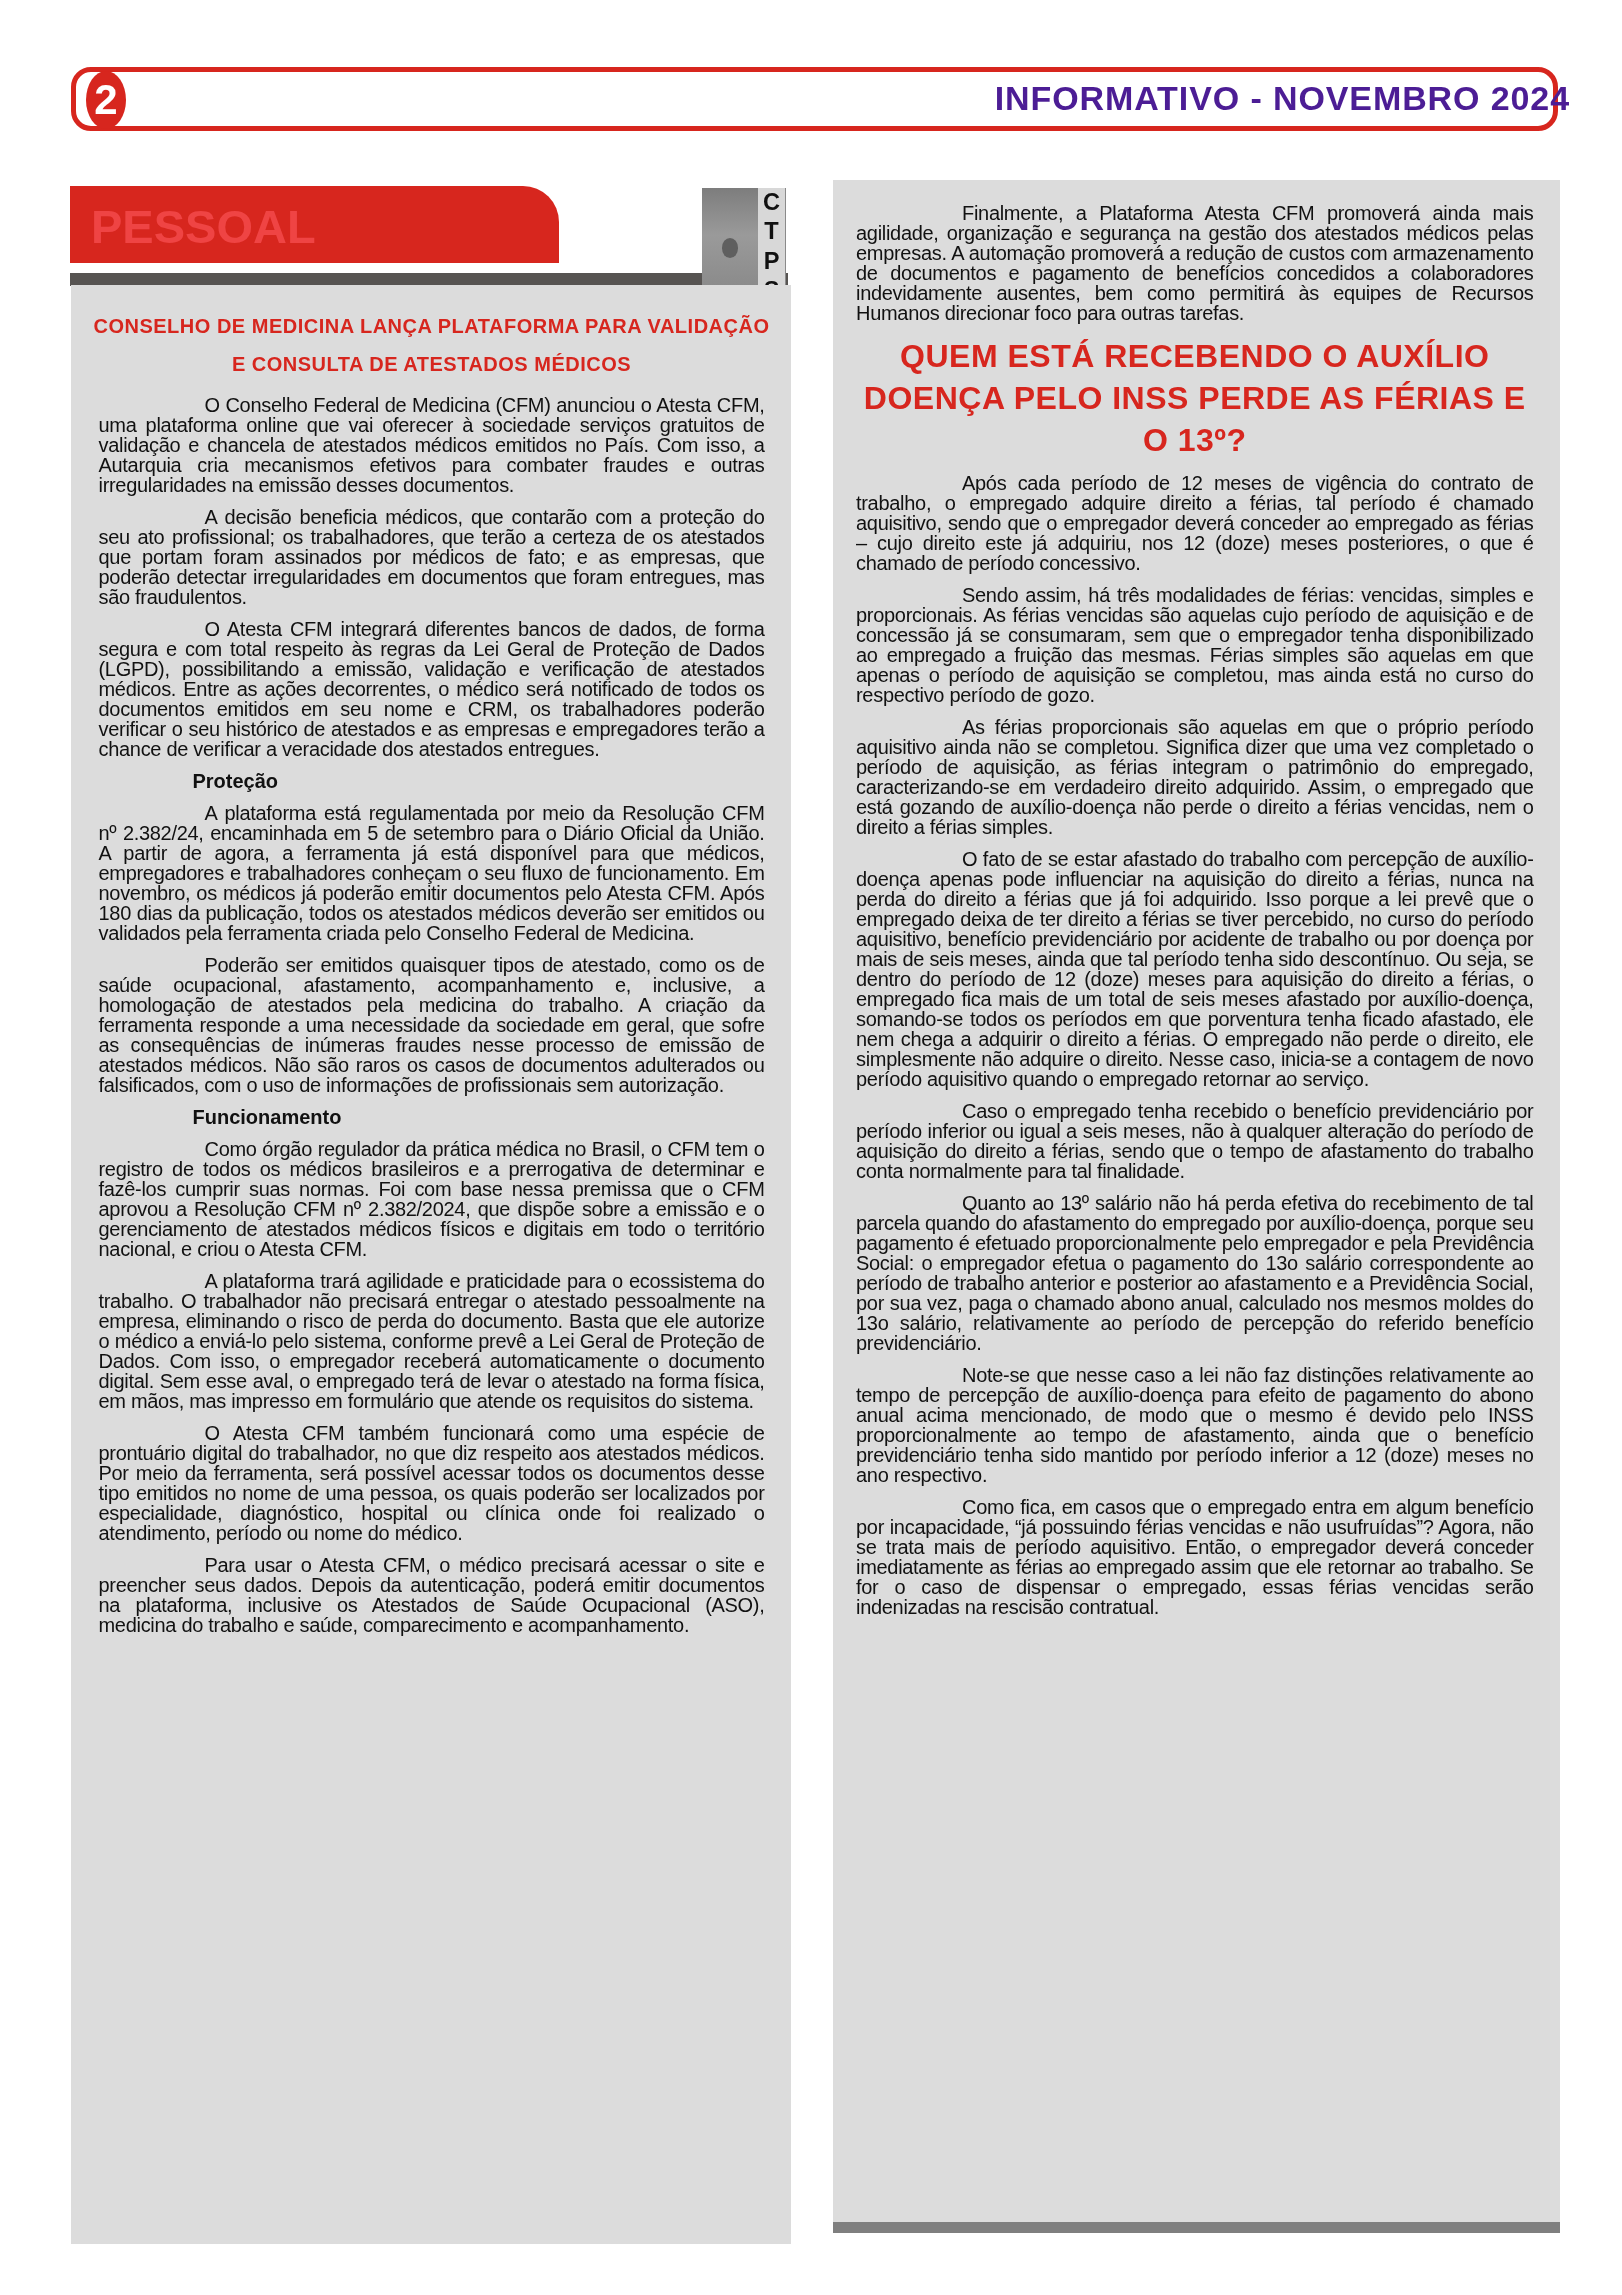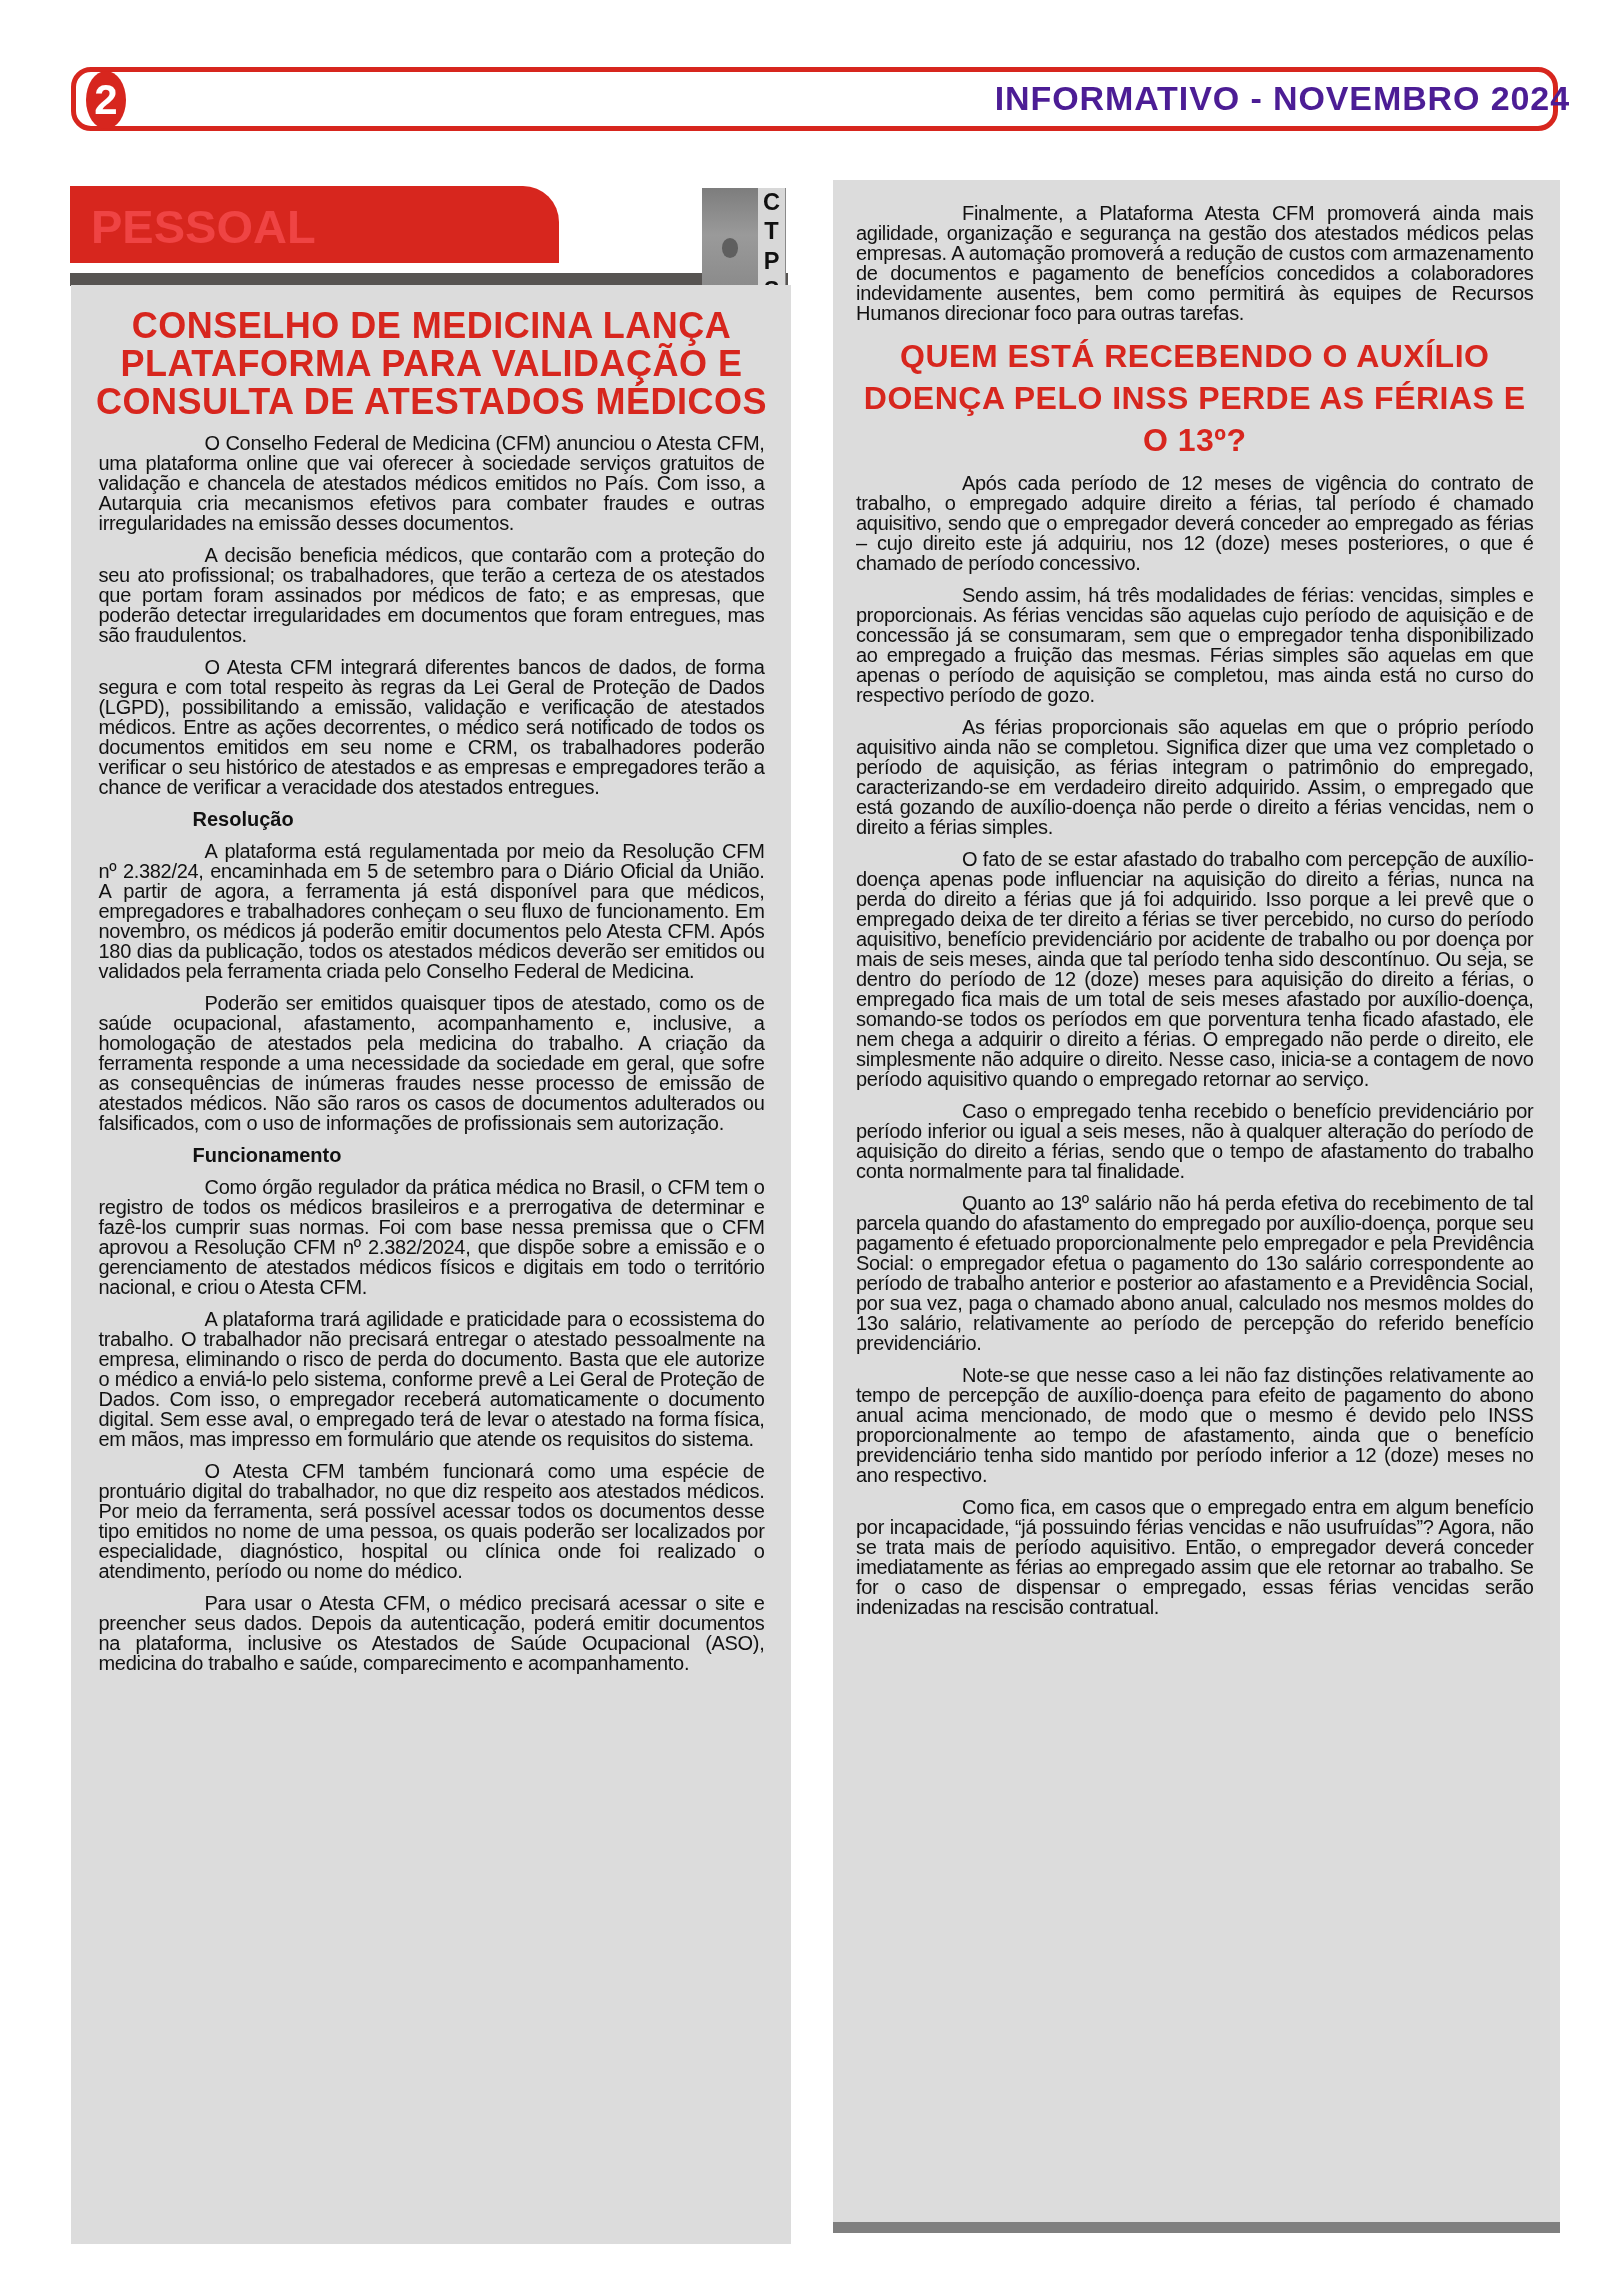--- a/index.html
+++ b/index.html
@@ -14,21 +14,21 @@
   .section-rule { position: absolute; left: 70px; top: 273px; width: 718px; height: 12.7px; background: #575452; }
   .ctps-img { position: absolute; left: 702px; top: 188px; width: 84px; height: 118px; background: #8a8a8a; }
   .ctps-doc { position: absolute; left: 0; top: 0; width: 56px; height: 118px; background: linear-gradient(180deg,#7d7d7d,#9a9a9a 40%,#858585); }
   .ctps-letters { position: absolute; left: 56px; top: 0; width: 27px; height: 118px; background: #d8d8d8; display: flex; flex-direction: column; justify-content: space-around; align-items: center; font-weight: bold; font-size: 23.6px; color: #111; line-height: 1; }
   .ctps-seal { position: absolute; left: 20px; top: 50px; width: 16.4px; height: 20px; border-radius: 50%; background: #5f5f5f; }
 
   .col { position: absolute; background: #dcdcdc; box-sizing: border-box; }
   .col-left { left: 71px; top: 285px; width: 720px; height: 1959px; padding: 11px 14.5px 0 15.5px; }
   .col-right { left: 833px; top: 180px; width: 727px; height: 2053px; padding: 11px 14.5px 0 11px; border-bottom: 11px solid #7f7f7f; }
 
-  .headline { color: #d7261e; font-weight: bold; text-align: center; font-size: 36px; line-height: 38px; margin: 11px 0 0 0; letter-spacing: 0.5px; }
+  .headline { color: #d7261e; font-weight: bold; text-align: center; font-size: 20px; line-height: 38px; margin: 11px 0 0 0; letter-spacing: 0.5px; }
   .headline.right { font-size: 32px; line-height: 42px; margin: 8px; }
 
   .body p { margin: 12px; text-align: justify; font-size: 20px; line-height: 20px; letter-spacing: -0.3px; }
   .body p.indent { text-indent: 106px; }
   .body .sub { font-weight: bold; padding-left: 106px; font-size: 20px; line-height: 20px; }
 </style>
 </head>
 <body>
 
 <div class="header-bar"></div>
@@ -48,21 +48,21 @@
     <span>P</span>
     <span>S</span>
   </div>
 </div>
 
 <div class="col col-left body">
   <h1 class="headline">CONSELHO DE MEDICINA LANÇA PLATAFORMA PARA VALIDAÇÃO E CONSULTA DE ATESTADOS MÉDICOS</h1>
   <p class="indent">O Conselho Federal de Medicina (CFM) anunciou o Atesta CFM, uma plataforma online que vai oferecer à sociedade serviços gratuitos de validação e chancela de atestados médicos emitidos no País. Com isso, a Autarquia cria mecanismos efetivos para combater fraudes e outras irregularidades na emissão desses documentos.</p>
   <p class="indent">A decisão beneficia médicos, que contarão com a proteção do seu ato profissional; os trabalhadores, que terão a certeza de os atestados que portam foram assinados por médicos de fato; e as empresas, que poderão detectar irregularidades em documentos que foram entregues, mas são fraudulentos.</p>
   <p class="indent">O Atesta CFM integrará diferentes bancos de dados, de forma segura e com total respeito às regras da Lei Geral de Proteção de Dados (LGPD), possibilitando a emissão, validação e verificação de atestados médicos. Entre as ações decorrentes, o médico será notificado de todos os documentos emitidos em seu nome e CRM, os trabalhadores poderão verificar o seu histórico de atestados e as empresas e empregadores terão a chance de verificar a veracidade dos atestados entregues.</p>
-  <div class="sub">Resolução</div>
+  <div class="sub">Proteção</div>
   <p class="indent">A plataforma está regulamentada por meio da Resolução CFM nº 2.382/24, encaminhada em 5 de setembro para o Diário Oficial da União. A partir de agora, a ferramenta já está disponível para que médicos, empregadores e trabalhadores conheçam o seu fluxo de funcionamento. Em novembro, os médicos já poderão emitir documentos pelo Atesta CFM. Após 180 dias da publicação, todos os atestados médicos deverão ser emitidos ou validados pela ferramenta criada pelo Conselho Federal de Medicina.</p>
   <p class="indent">Poderão ser emitidos quaisquer tipos de atestado, como os de saúde ocupacional, afastamento, acompanhamento e, inclusive, a homologação de atestados pela medicina do trabalho. A criação da ferramenta responde a uma necessidade da sociedade em geral, que sofre as consequências de inúmeras fraudes nesse processo de emissão de atestados médicos. Não são raros os casos de documentos adulterados ou falsificados, com o uso de informações de profissionais sem autorização.</p>
   <div class="sub">Funcionamento</div>
   <p class="indent">Como órgão regulador da prática médica no Brasil, o CFM tem o registro de todos os médicos brasileiros e a prerrogativa de determinar e fazê-los cumprir suas normas. Foi com base nessa premissa que o CFM aprovou a Resolução CFM nº 2.382/2024, que dispõe sobre a emissão e o gerenciamento de atestados médicos físicos e digitais em todo o território nacional, e criou o Atesta CFM.</p>
   <p class="indent">A plataforma trará agilidade e praticidade para o ecossistema do trabalho. O trabalhador não precisará entregar o atestado pessoalmente na empresa, eliminando o risco de perda do documento. Basta que ele autorize o médico a enviá-lo pelo sistema, conforme prevê a Lei Geral de Proteção de Dados. Com isso, o empregador receberá automaticamente o documento digital. Sem esse aval, o empregado terá de levar o atestado na forma física, em mãos, mas impresso em formulário que atende os requisitos do sistema.</p>
   <p class="indent">O Atesta CFM também funcionará como uma espécie de prontuário digital do trabalhador, no que diz respeito aos atestados médicos. Por meio da ferramenta, será possível acessar todos os documentos desse tipo emitidos no nome de uma pessoa, os quais poderão ser localizados por especialidade, diagnóstico, hospital ou clínica onde foi realizado o atendimento, período ou nome do médico.</p>
   <p class="indent">Para usar o Atesta CFM, o médico precisará acessar o site e preencher seus dados. Depois da autenticação, poderá emitir documentos na plataforma, inclusive os Atestados de Saúde Ocupacional (ASO), medicina do trabalho e saúde, comparecimento e acompanhamento.</p>
 </div>
 
 <div class="col col-right body">

